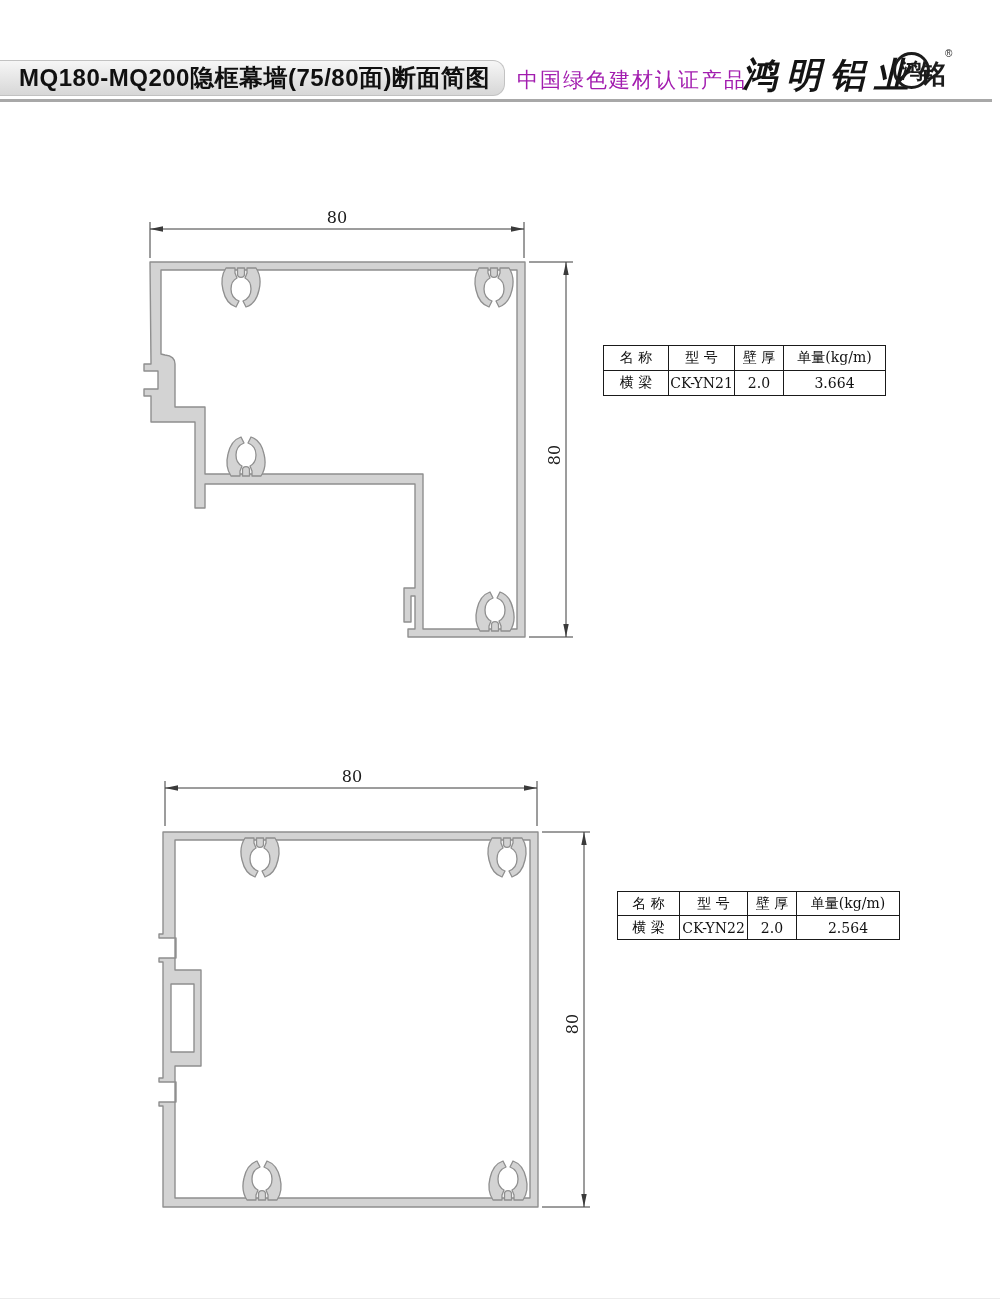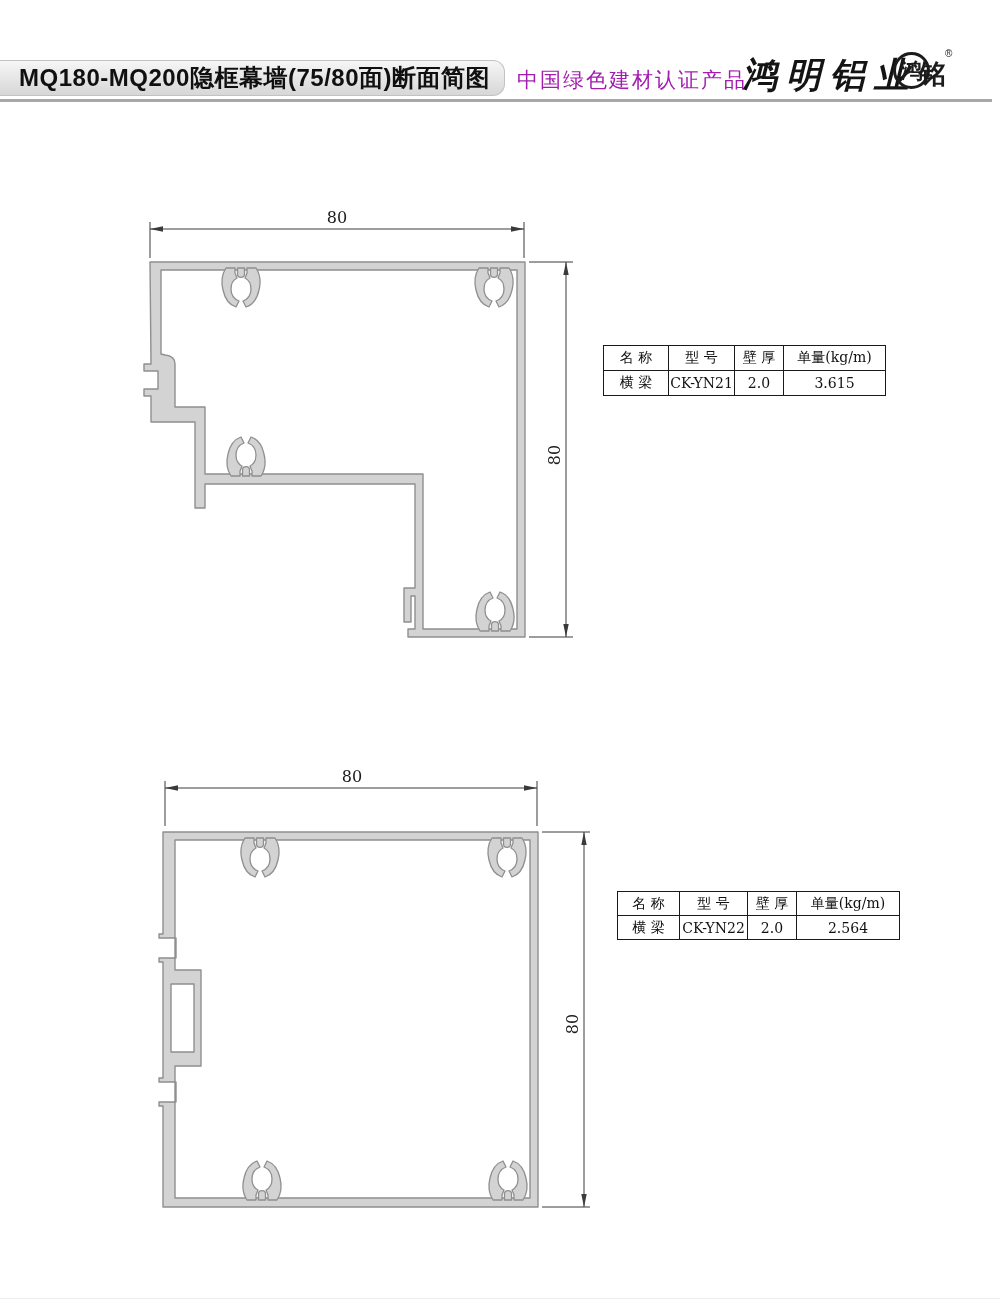--- a/index.html
+++ b/index.html
@@ -154,21 +154,21 @@
       <tr style="height:25px;">
     <th style="width:64px;">名 称</th>
     <th style="width:65px;">型 号</th>
     <th style="width:48px;">壁 厚</th>
     <th style="width:101px;">单量(kg/m)</th>
   </tr>
   <tr style="height:25px;">
     <td>横 梁</td>
     <td>CK-YN21</td>
     <td>2.0</td>
-    <td>3.615</td>
+    <td>3.664</td>
   </tr>
 </tbody>
   </table>
 
 <table class="spec-table" style="left:617px;top:891px;width:278px;">
   <tbody>
       <tr style="height:24px;">
     <th style="width:61px;">名 称</th>
     <th style="width:67px;">型 号</th>
     <th style="width:48px;">壁 厚</th>

